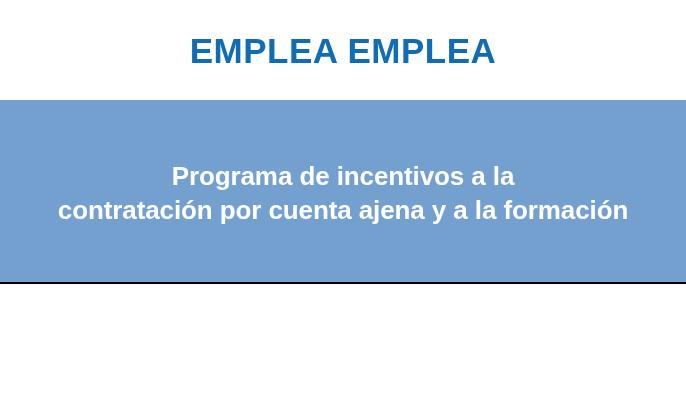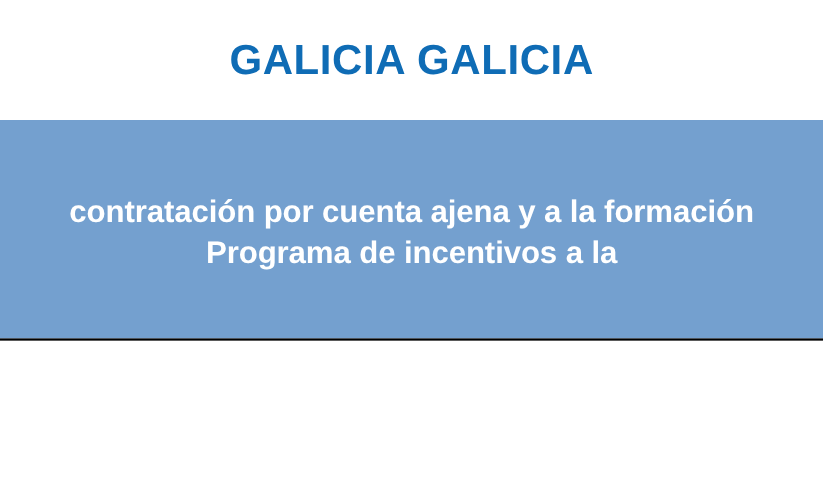--- a/index.html
+++ b/index.html
@@ -63,26 +63,26 @@
   .footer {
     position: relative;
     height: 126px;
     background: #ffffff;
   }
 </style>
 </head>
 <body>
 
 <div class="title-area">
-  <div class="main-title">GALICIA GALICIA</div>
+  <div class="main-title">EMPLEA EMPLEA</div>
 </div>
 
 <div class="banner">
+  <div class="banner-line">Programa de incentivos a la</div>
   <div class="banner-line">contratación por cuenta ajena y a la formación</div>
-  <div class="banner-line">Programa de incentivos a la</div>
 </div>
 
 <div class="rule"></div>
 
 <div class="footer">
 
   
   
 
   

